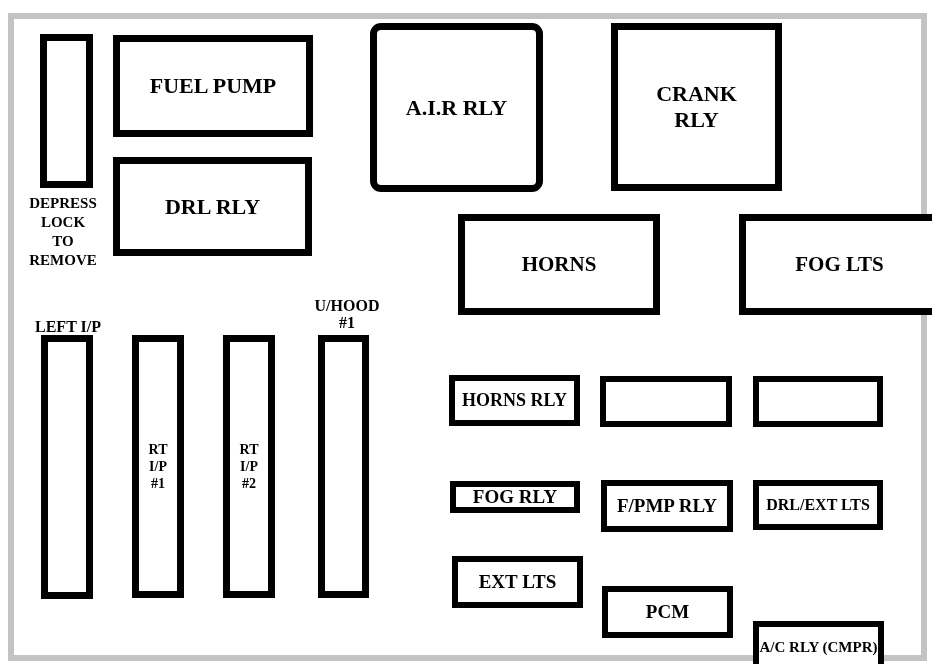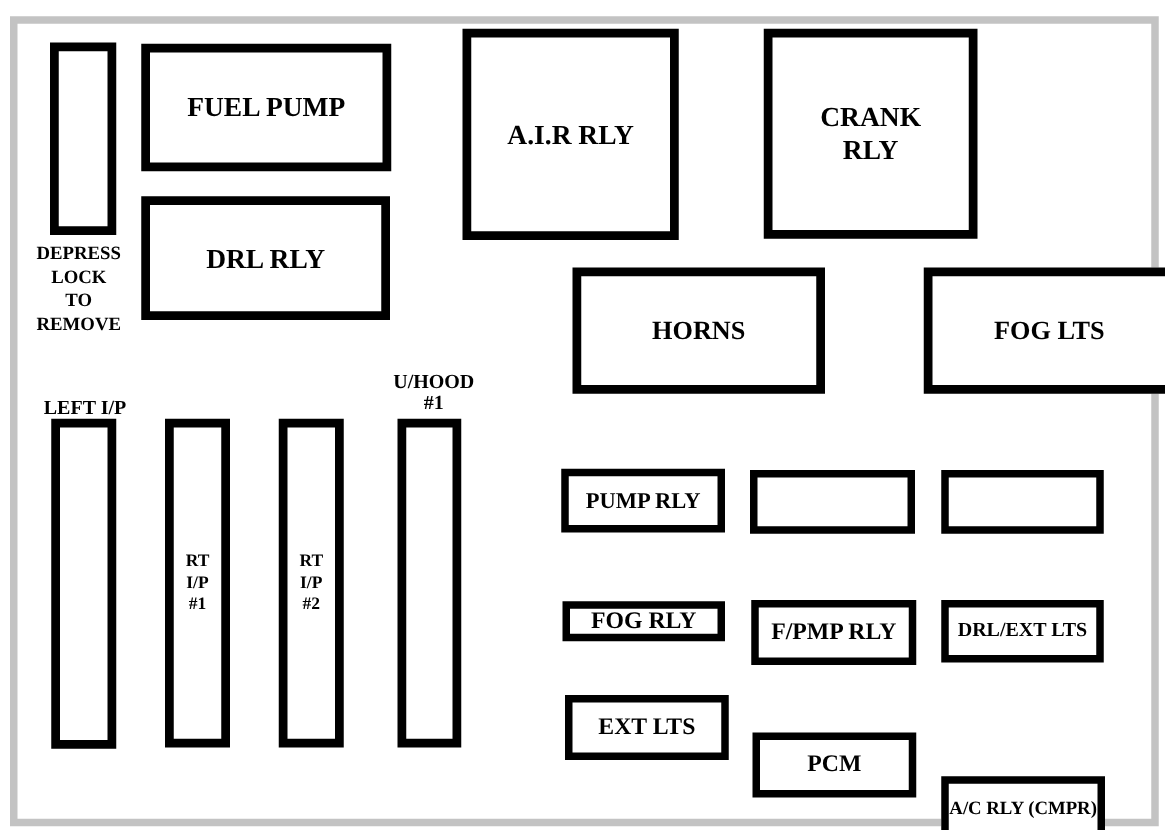--- a/index.html
+++ b/index.html
@@ -38,21 +38,21 @@
   }
   .caption span { display: block; }
 
   
   #slot-depress   { left: 40px;  top: 34px;  width: 53px;  height: 154px; }
   #cap-depress    { left: 18px;  top: 194px; width: 90px;  font-size: 15px; line-height: 19px; }
   #box-fuel-pump  { left: 113px; top: 35px;  width: 200px; height: 102px; font-size: 22px; }
   #box-drl-rly    { left: 113px; top: 157px; width: 199px; height: 99px;  font-size: 22px; }
 
   
-  #box-air-rly    { left: 370px; top: 23px;  width: 173px; height: 169px; font-size: 22px; }
+  #box-air-rly    { left: 370px; top: 23px;  width: 173px; height: 169px; font-size: 22px; border-radius: 11px; }
   #box-crank-rly  { left: 611px; top: 23px;  width: 171px; height: 168px; font-size: 22px; line-height: 26px; }
   #box-horns      { left: 458px; top: 214px; width: 202px; height: 101px; font-size: 21px; }
   #box-fog-lts    { left: 697px; top: 214px; width: 201px; height: 101px; font-size: 21px; margin-left: 42px; }
 
   
   #cap-left-ip    { left: 33px;  top: 317px; width: 70px;  font-size: 16px; }
   #cap-u-hood     { left: 310px; top: 297px; width: 74px;  font-size: 16px; line-height: 17px; }
   #col-left-ip    { left: 41px;  top: 335px; width: 52px;  height: 264px; }
   #col-rt-ip-1    { left: 132px; top: 335px; width: 52px;  height: 263px; font-size: 14px; line-height: 17px; }
   #col-rt-ip-2    { left: 223px; top: 335px; width: 52px;  height: 263px; font-size: 14px; line-height: 17px; }
@@ -125,21 +125,21 @@
   </div>
   <div class="box" id="col-rt-ip-2">
     <div class="lines">
       <span>RT I/P</span>
       <span>#2</span>
     </div>
   </div>
   <div class="box" id="col-u-hood-1"></div>
 
   <div class="box small" id="box-horn-rly">
-    <span>PUMP RLY</span>
+    <span>HORNS RLY</span>
   </div>
   <div class="box small" id="box-blank-1"></div>
   <div class="box small" id="box-blank-2"></div>
 
   <div class="box small" id="box-fog-rly">
     <span>FOG RLY</span>
   </div>
   <div class="box small" id="box-fpmp-rly">
     <span>F/PMP RLY</span>
   </div>

